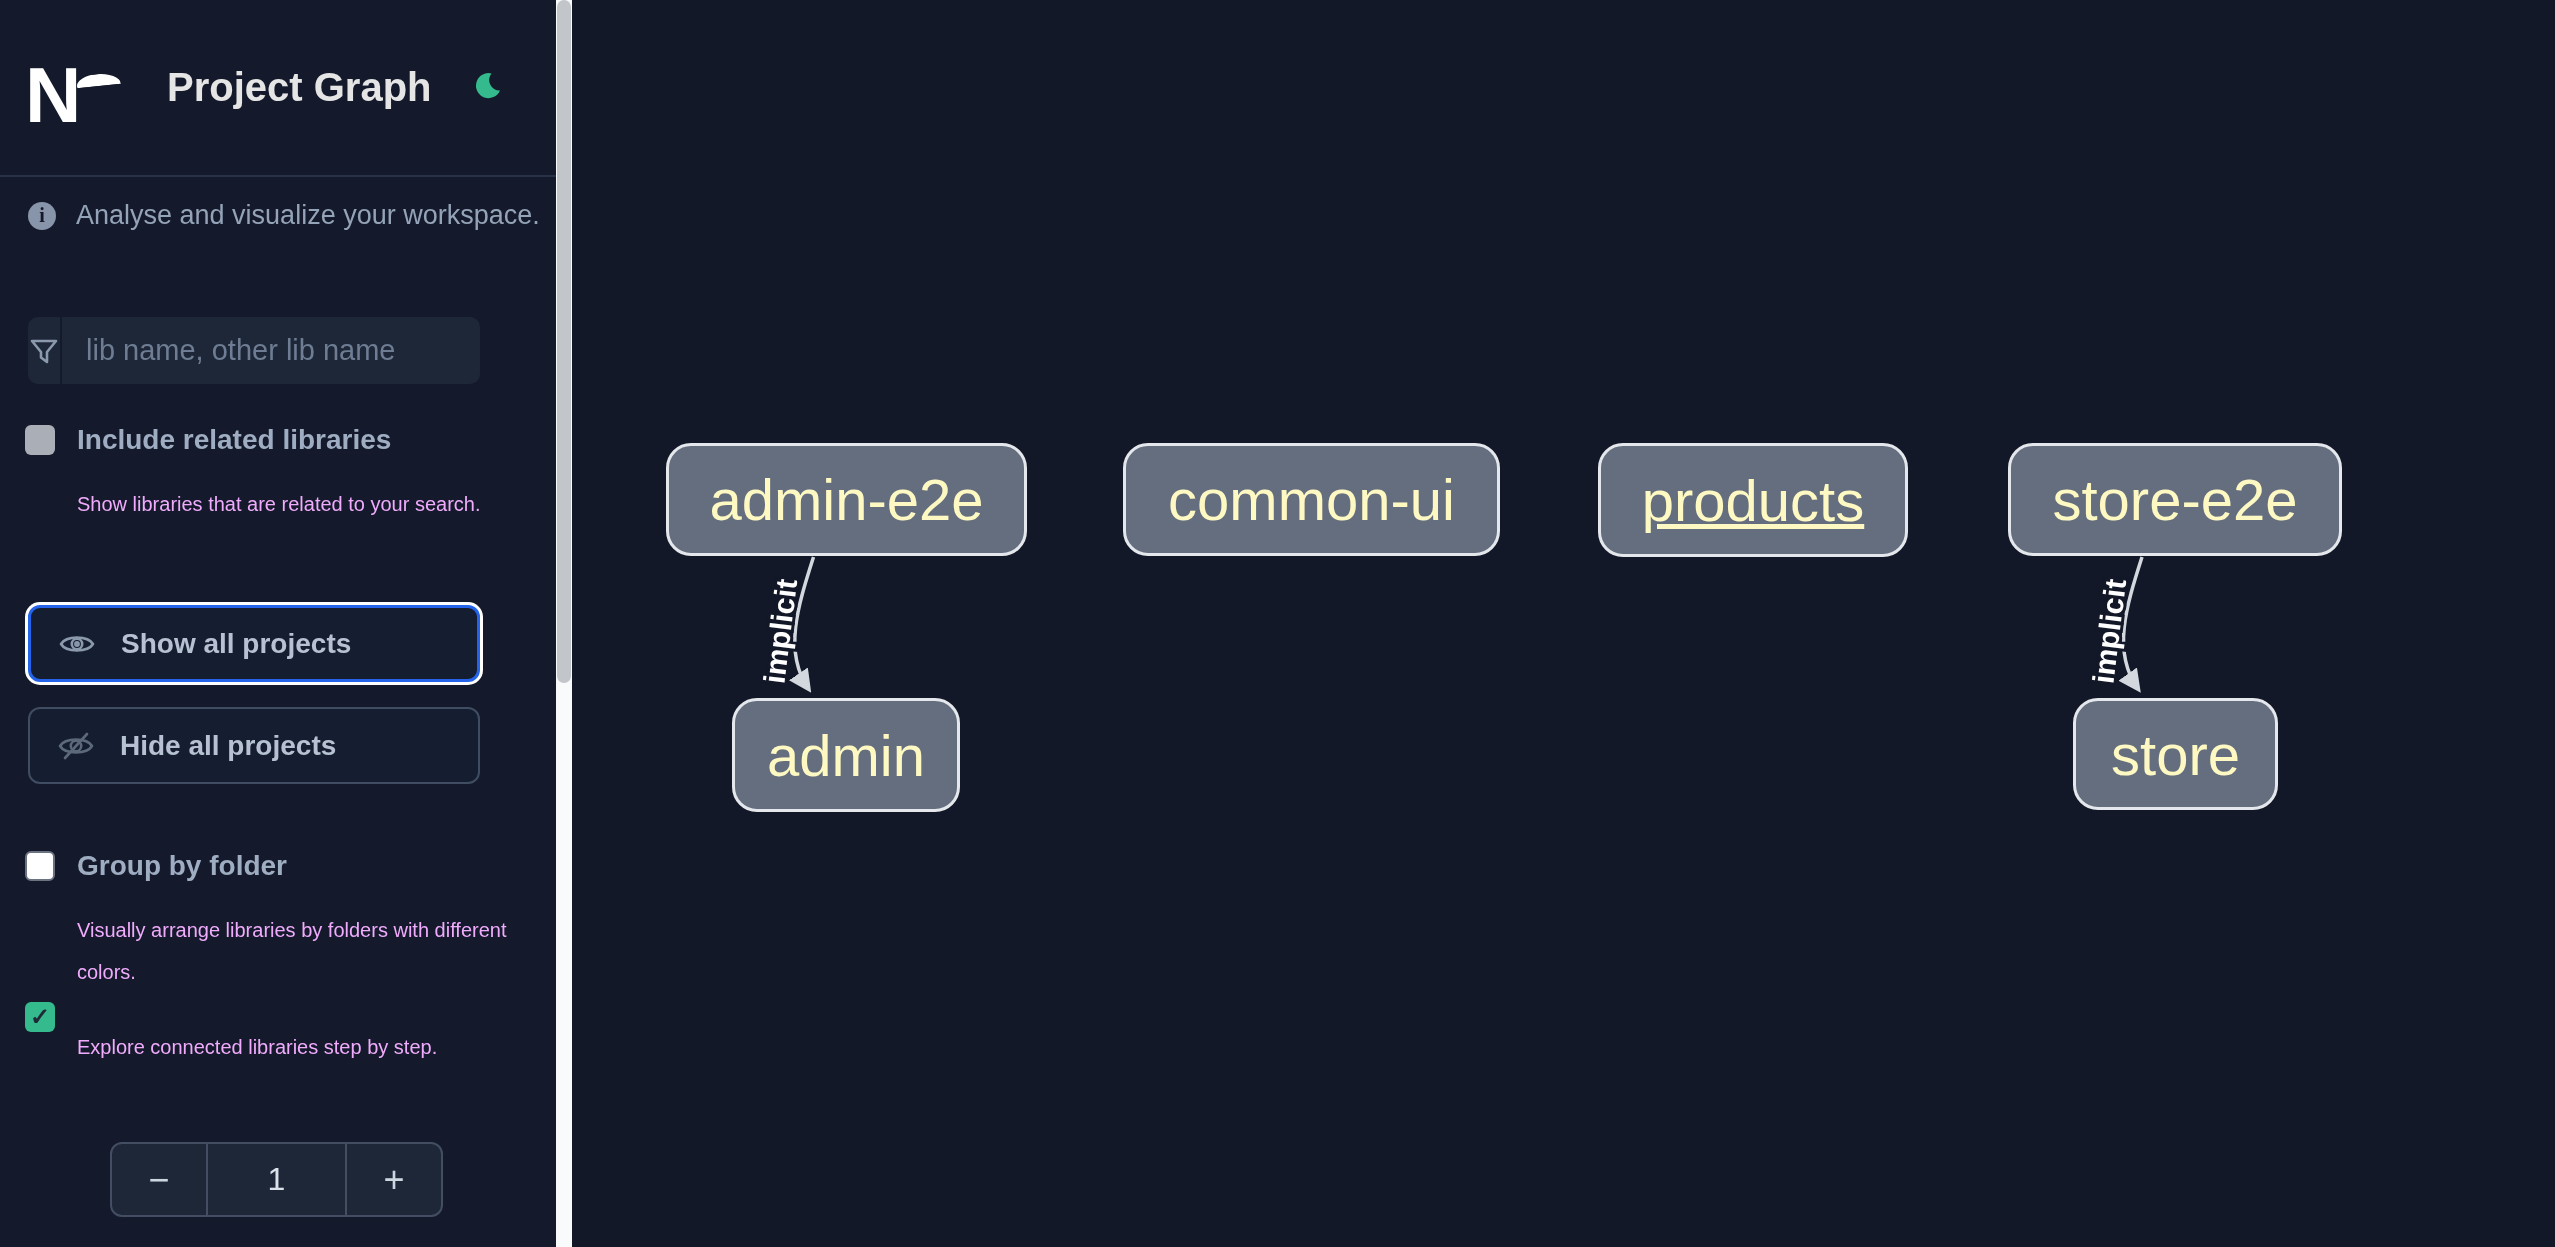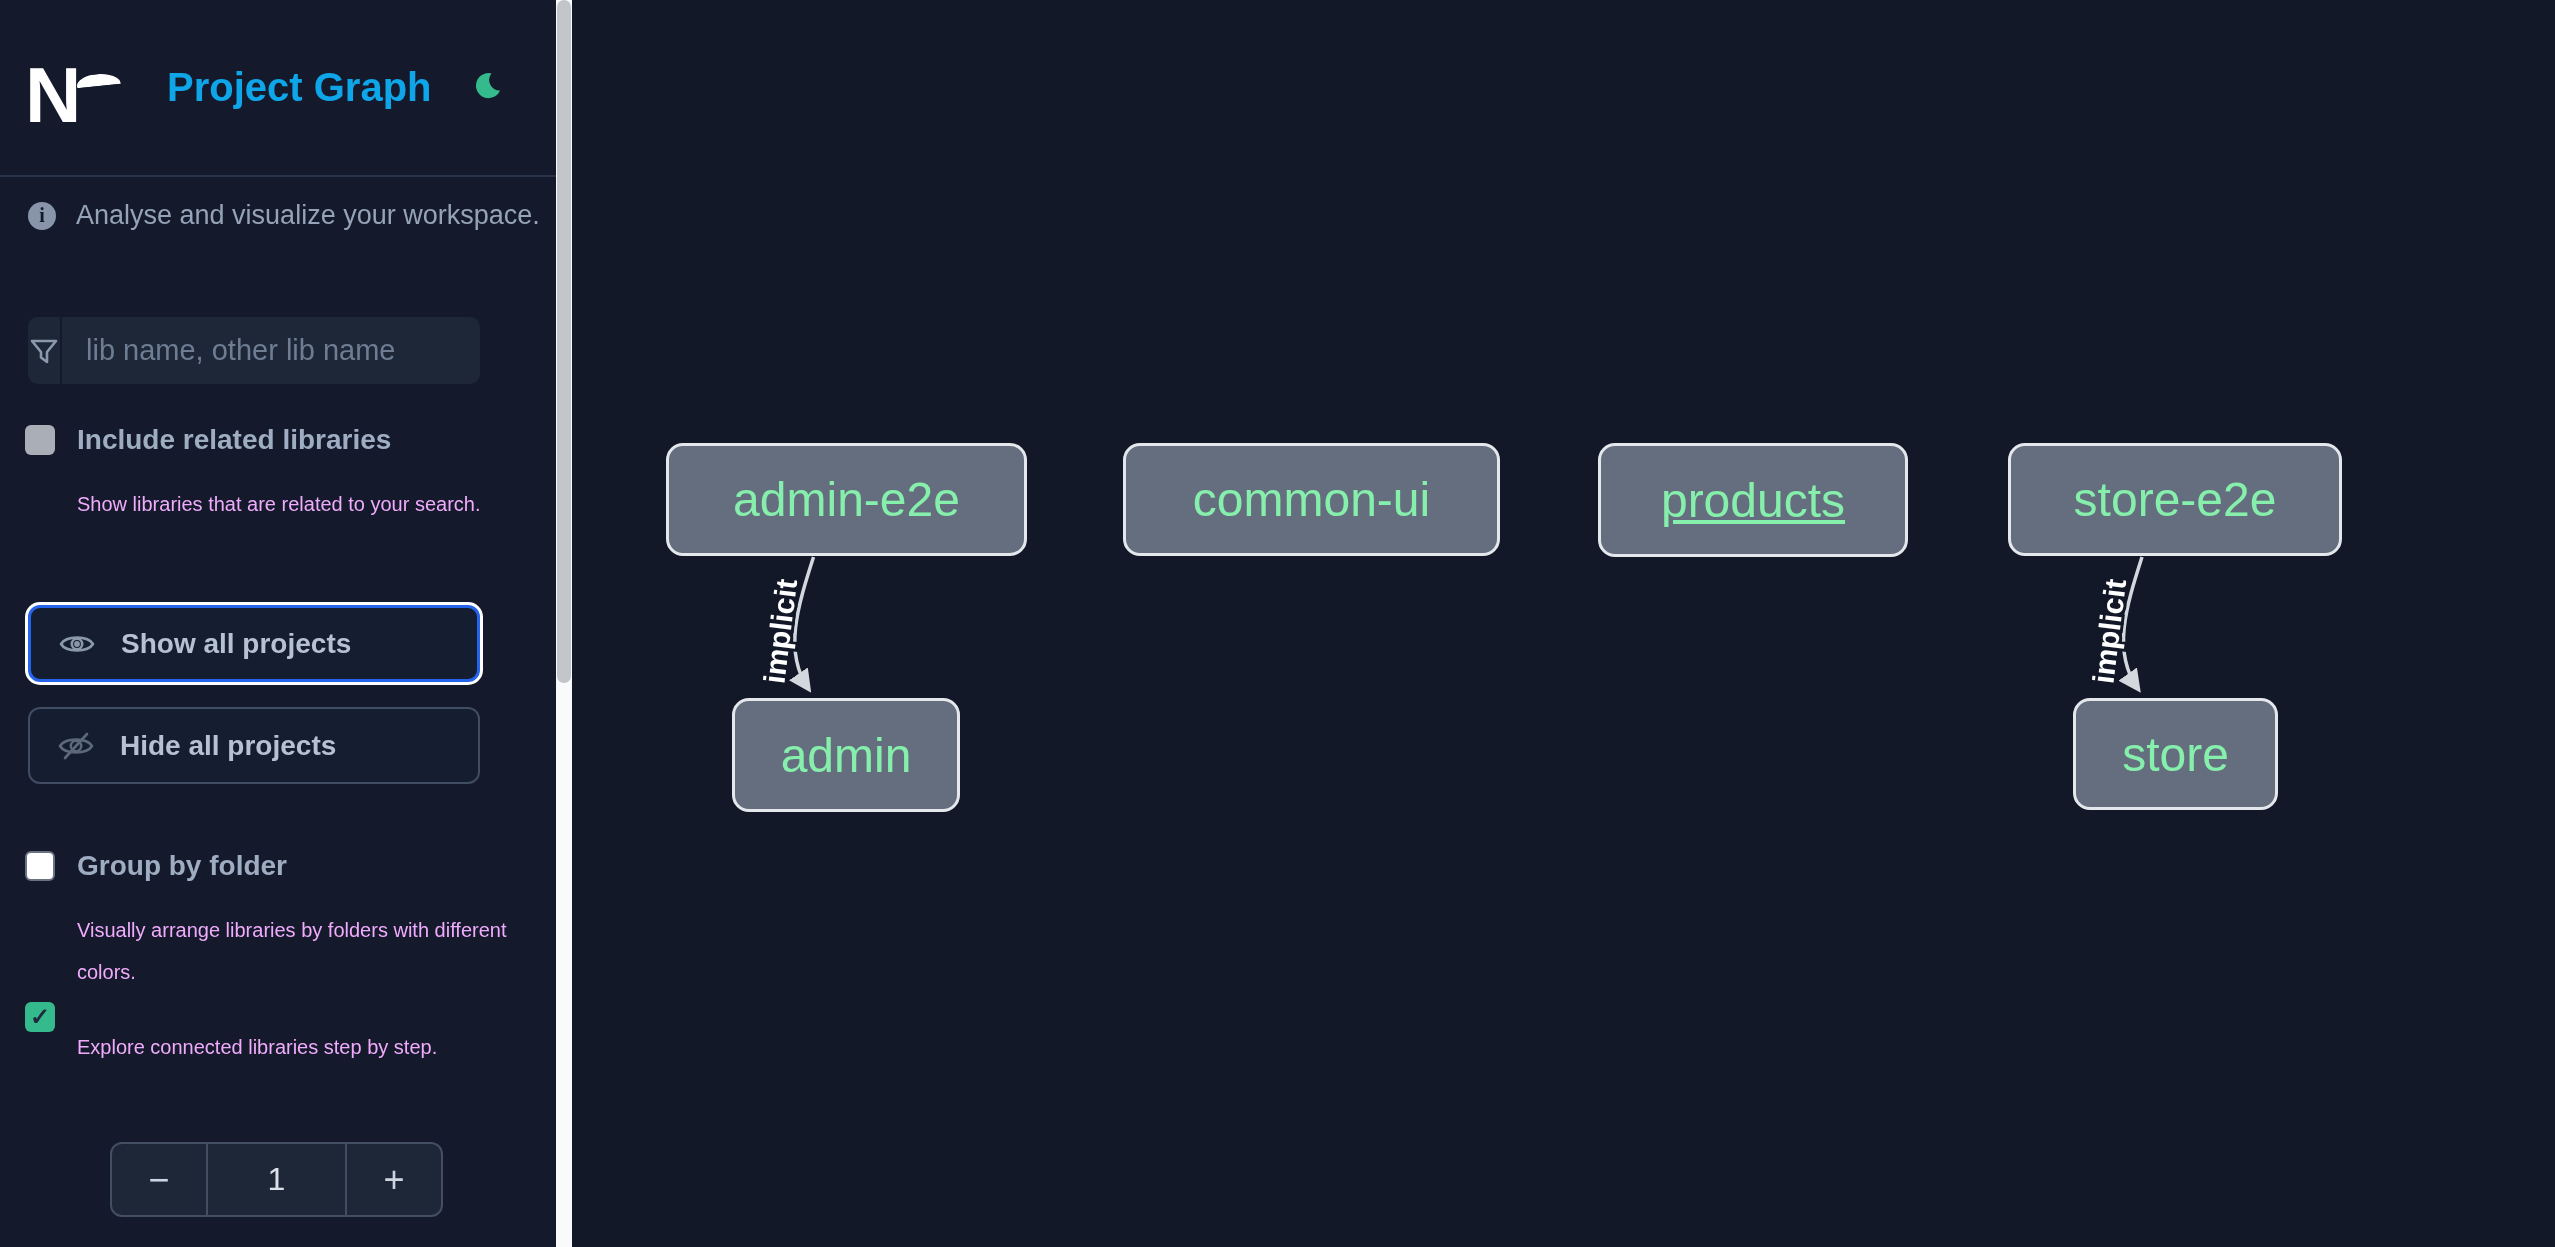--- a/index.html
+++ b/index.html
@@ -10,21 +10,21 @@
   
   .sidebar { position:absolute; left:0; top:0; width:556px; height:1247px;
     background:#141a2b; }
   .sb-header { position:absolute; left:0; top:0; width:556px; height:177px;
     border-bottom:2px solid #283349; display:flex; align-items:center; }
   .logo { margin-left:25px; width:92px; height:64px; position:relative; }
   .logo-n { position:absolute; left:0; top:-6px; font-size:78px; font-weight:bold; color:#ffffff;
     letter-spacing:-6px; }
   .logo-swoosh { position:absolute; left:52px; top:18px; width:44px; height:22px;
     border-top:12px solid #ffffff; border-radius:50% 60% 0 0; transform:rotate(-6deg); }
-  .app-title { margin-left:50px; font-size:40px; font-weight:600; color:#0ea5e9; }
+  .app-title { margin-left:50px; font-size:40px; font-weight:600; color:#e5e5e5; }
   .theme-toggle { position:absolute; right:54px; top:70px; width:34px; height:34px;
     background:none; border:none; cursor:pointer; }
 
   .info-row { position:absolute; left:28px; top:200px; display:flex; align-items:center; gap:20px; }
   .info-icon { width:28px; height:28px; border-radius:50%; background:#8794a9; color:#141a2b;
     font-size:20px; font-weight:bold; font-family:"Liberation Serif", serif;
     display:flex; align-items:center; justify-content:center; }
   .info-text { font-size:27px; color:#94a3b8; }
 
   .filter-box { position:absolute; left:28px; top:317px; width:452px; height:67px;
@@ -62,22 +62,22 @@
 
   
   .scrollbar { position:absolute; left:556px; top:0; width:16px; height:1247px; background:#f8fafc; }
   .scroll-thumb { position:absolute; left:1px; top:0; width:14px; height:683px;
     background:#c2c5c9; border-radius:8px; }
 
   
   .main { position:absolute; left:572px; top:0; width:1983px; height:1247px; background:#131828; }
   .graph-canvas { position:absolute; inset:0; }
   #graph-layer { position:absolute; left:-572px; top:0; width:2555px; height:1247px; }
-  .graph-node { position:absolute; background:#646e7e; border:3px solid #e4e7ec; border-radius:17px;
-    color:#86efac; font-size:48px; display:flex; align-items:center; justify-content:center;
+  .graph-node { position:absolute; background:#646e7e; border:3px solid #e4e7ec; border-radius:25px;
+    color:#fef9c3; font-size:58px; display:flex; align-items:center; justify-content:center;
     cursor:pointer; margin-left:-572px; }
   .edge-path { fill:none; stroke:#d3d8df; stroke-width:3.5; }
   .edge-label { fill:#ffffff; font-size:30px; font-weight:600; text-anchor:middle;
     paint-order:stroke; stroke:#131828; stroke-width:6px;
     font-family:"Liberation Sans", sans-serif; }
 
   .icon-stroke { stroke:#8b99ad; fill:none; stroke-width:2.6; stroke-linecap:round; stroke-linejoin:round; }
 </style>
 </head>
 <body>

